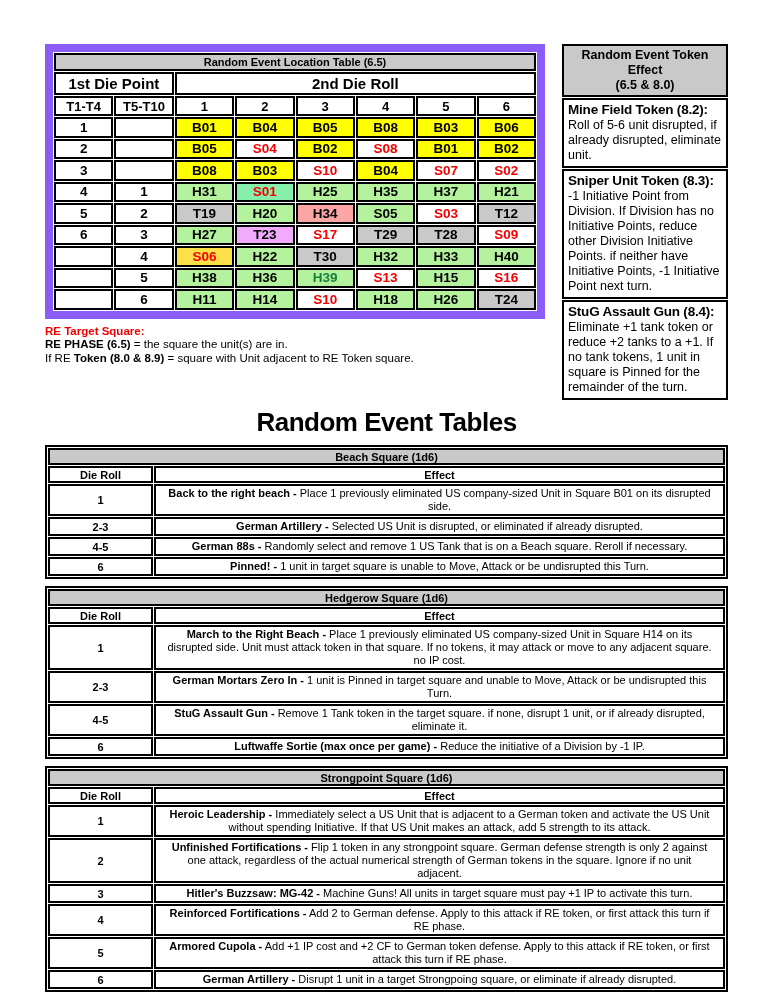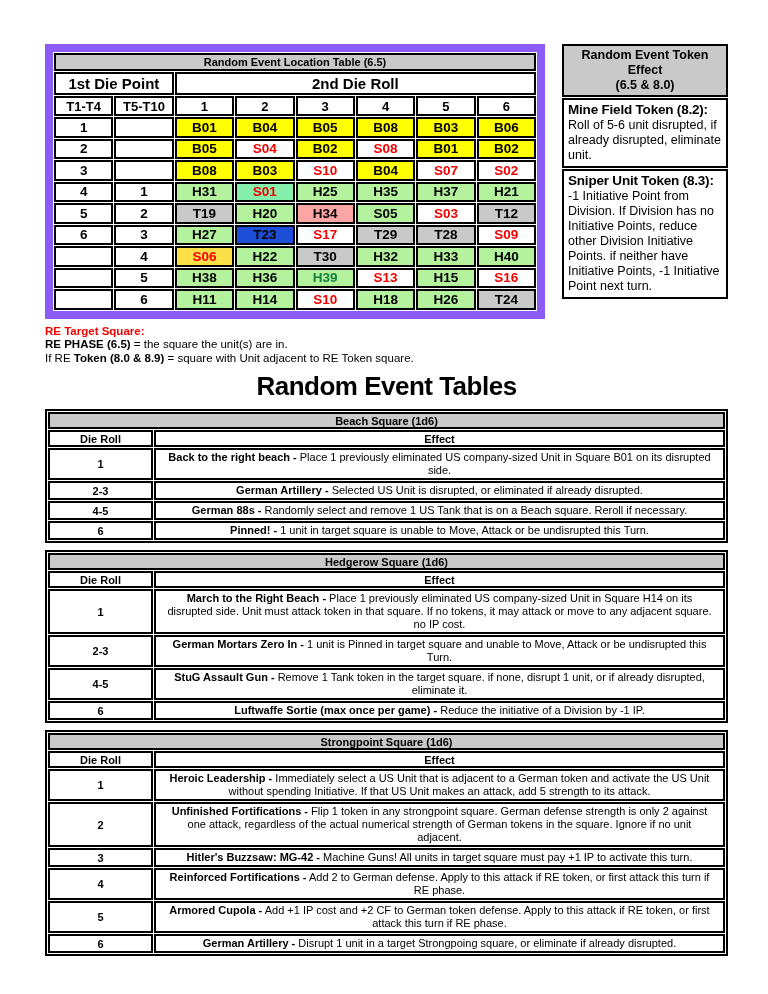--- a/index.html
+++ b/index.html
@@ -118,21 +118,21 @@
               <td style="background: rgb(180, 242, 157); color: rgb(0, 0, 0);">H20</td>
               <td style="background: #fca5a5; color: rgb(0, 0, 0);">H34</td>
               <td style="background: rgb(180, 242, 157); color: rgb(0, 0, 0);">S05</td>
               <td style="background: rgb(255, 255, 255); color: rgb(244, 0, 0);">S03</td>
               <td style="background: rgb(201, 201, 201); color: rgb(0, 0, 0);">T12</td>
             </tr>
             <tr>
               <td>6</td>
               <td>3</td>
               <td style="background: rgb(180, 242, 157); color: rgb(0, 0, 0);">H27</td>
-              <td style="background: #1d4ed8; color: rgb(0, 0, 0);">T23</td>
+              <td style="background: #f0abfc; color: rgb(0, 0, 0);">T23</td>
               <td style="background: rgb(255, 255, 255); color: rgb(244, 0, 0);">S17</td>
               <td style="background: rgb(201, 201, 201); color: rgb(0, 0, 0);">T29</td>
               <td style="background: rgb(201, 201, 201); color: rgb(0, 0, 0);">T28</td>
               <td style="background: rgb(255, 255, 255); color: rgb(244, 0, 0);">S09</td>
             </tr>
             <tr>
               <td></td>
               <td>4</td>
               <td style="background: #fde047; color: rgb(244, 0, 0);">S06</td>
               <td style="background: rgb(180, 242, 157); color: rgb(0, 0, 0);">H22</td>
@@ -174,20 +174,22 @@
 
     <div class="token-panel">
       <div class="panel-title">
         <div>Random Event Token Effect</div>
         <div>(6.5 &amp; 8.0)</div>
       </div>
       <div id="panel-sections">
           <div class="panel-box"><b>Mine Field Token (8.2):</b><span>
 Roll of 5-6 unit disrupted, if already disrupted, eliminate unit.</span></div>
           <div class="panel-box"><b>Sniper Unit Token (8.3):</b><span> -1 Initiative Point from Division. If Division has no Initiative Points, reduce other Division Initiative Points. if neither have Initiative Points, -1 Initiative Point next turn.</span></div>
+          <div class="panel-box"><b>StuG Assault Gun (8.4):</b><span>
+Eliminate +1 tank token or reduce +2 tanks to a +1. If no tank tokens, 1 unit in square is Pinned for the remainder of the turn.</span></div>
         </div>
     </div>
   </div>
 
   <h1 class="main-title">Random Event Tables</h1>
 
   <div id="event-tables">
       <table class="ev">
         <colgroup>
           <col class="c1">

